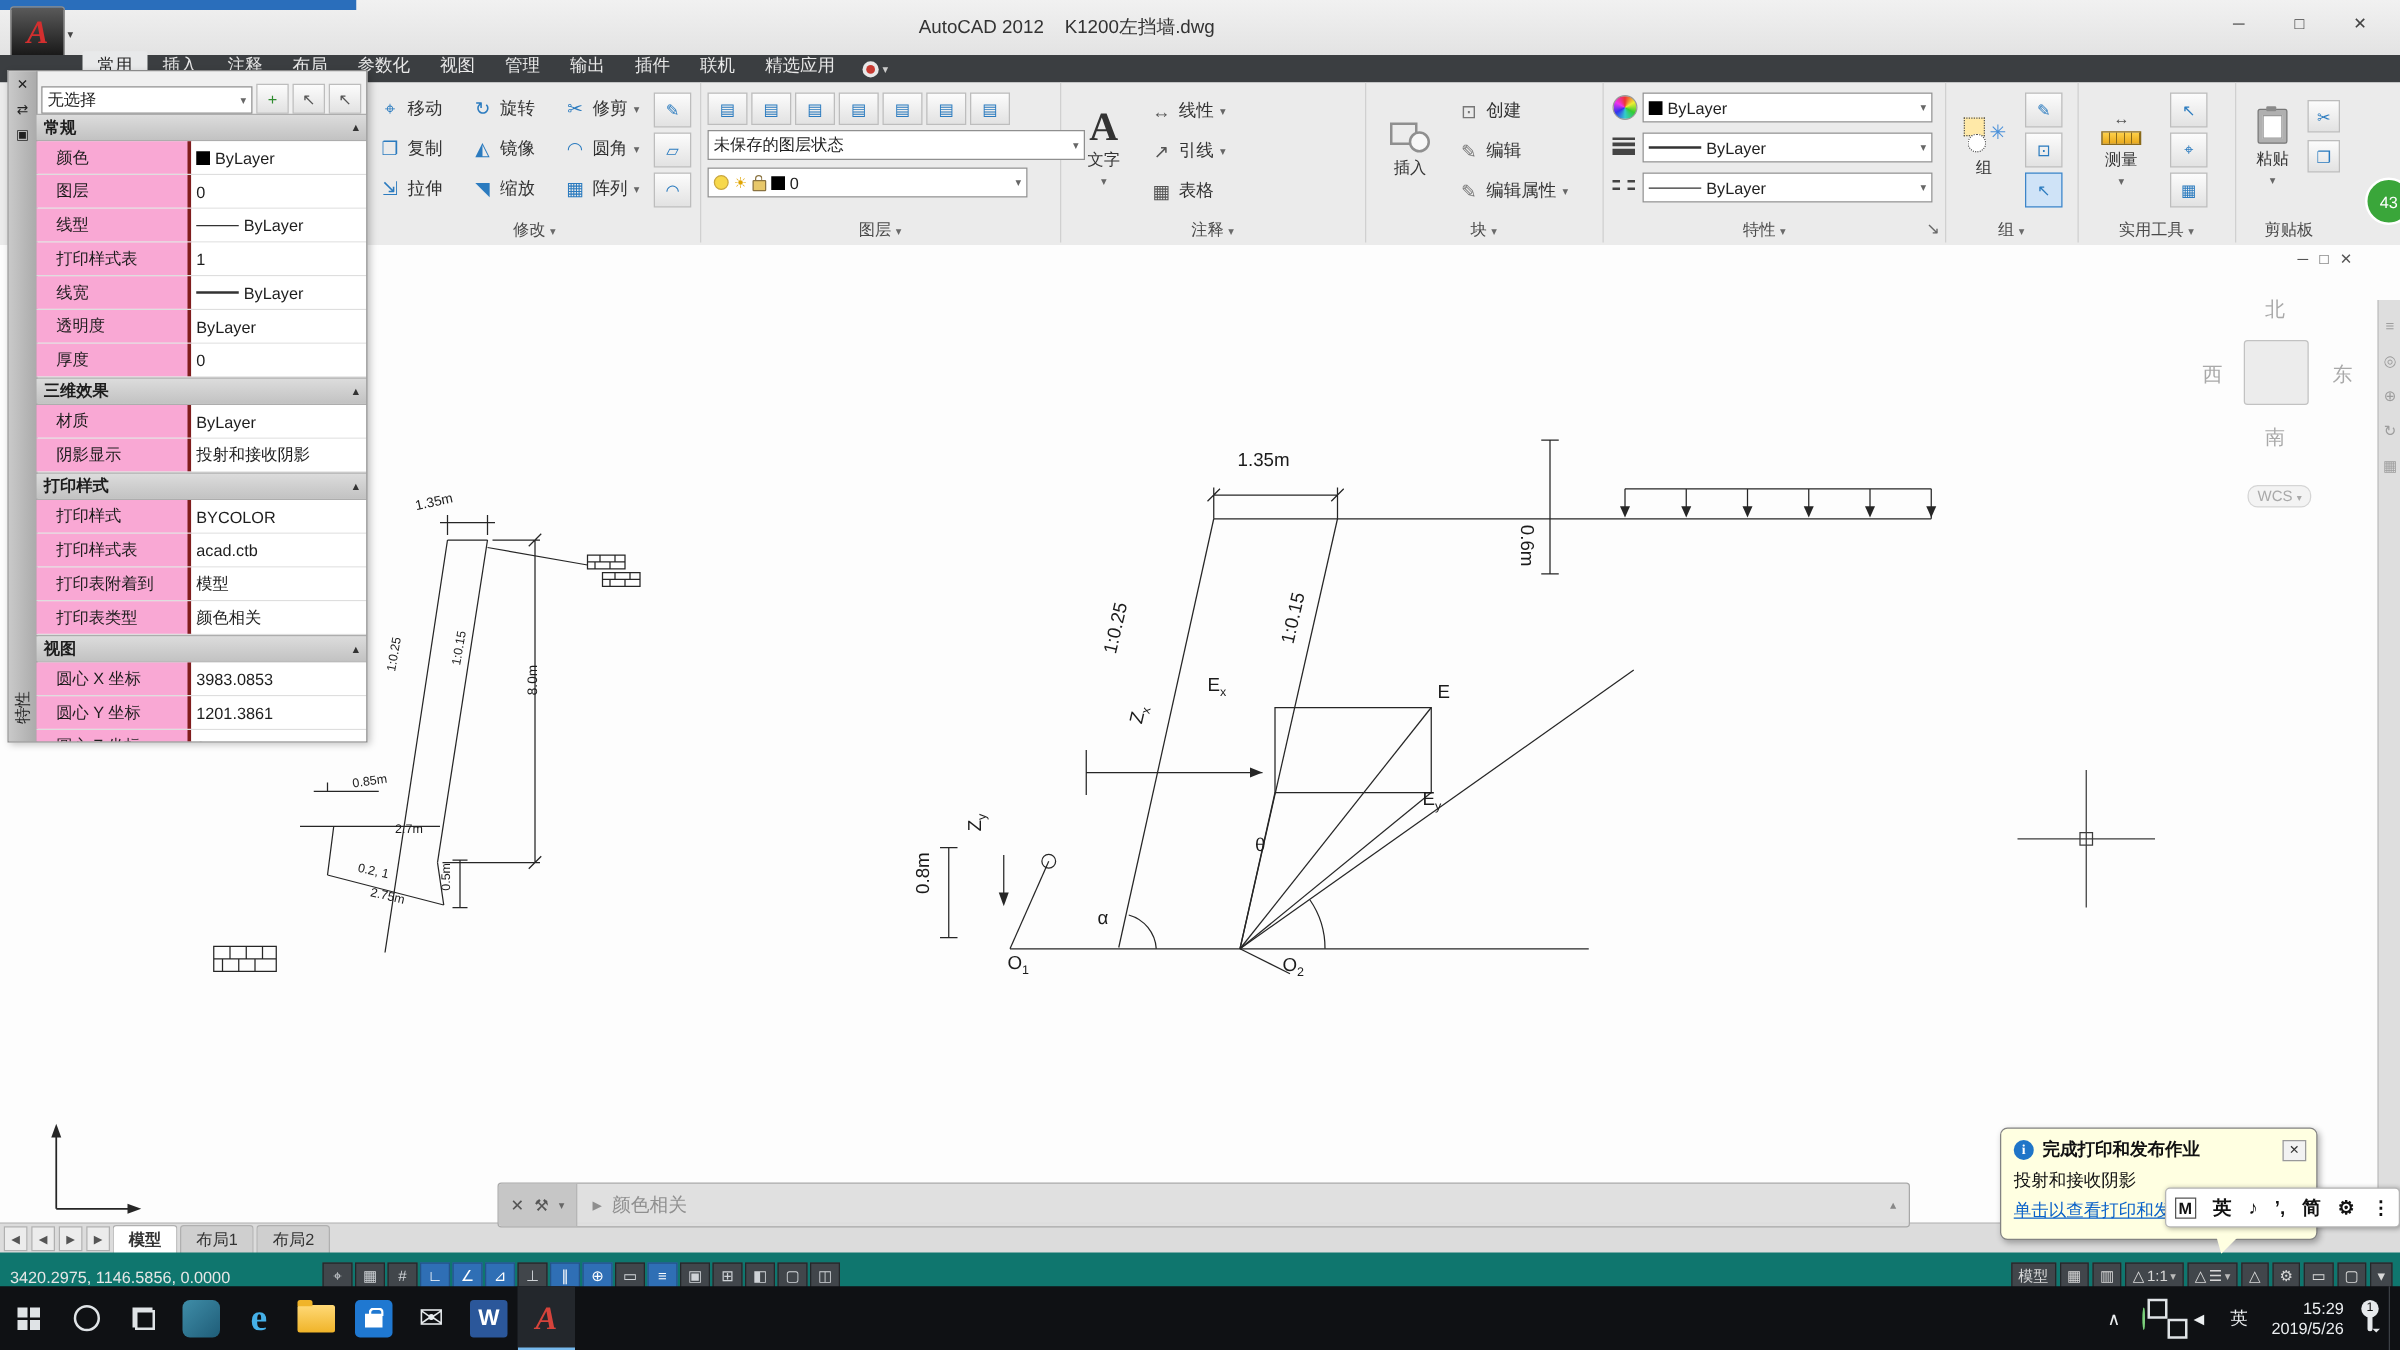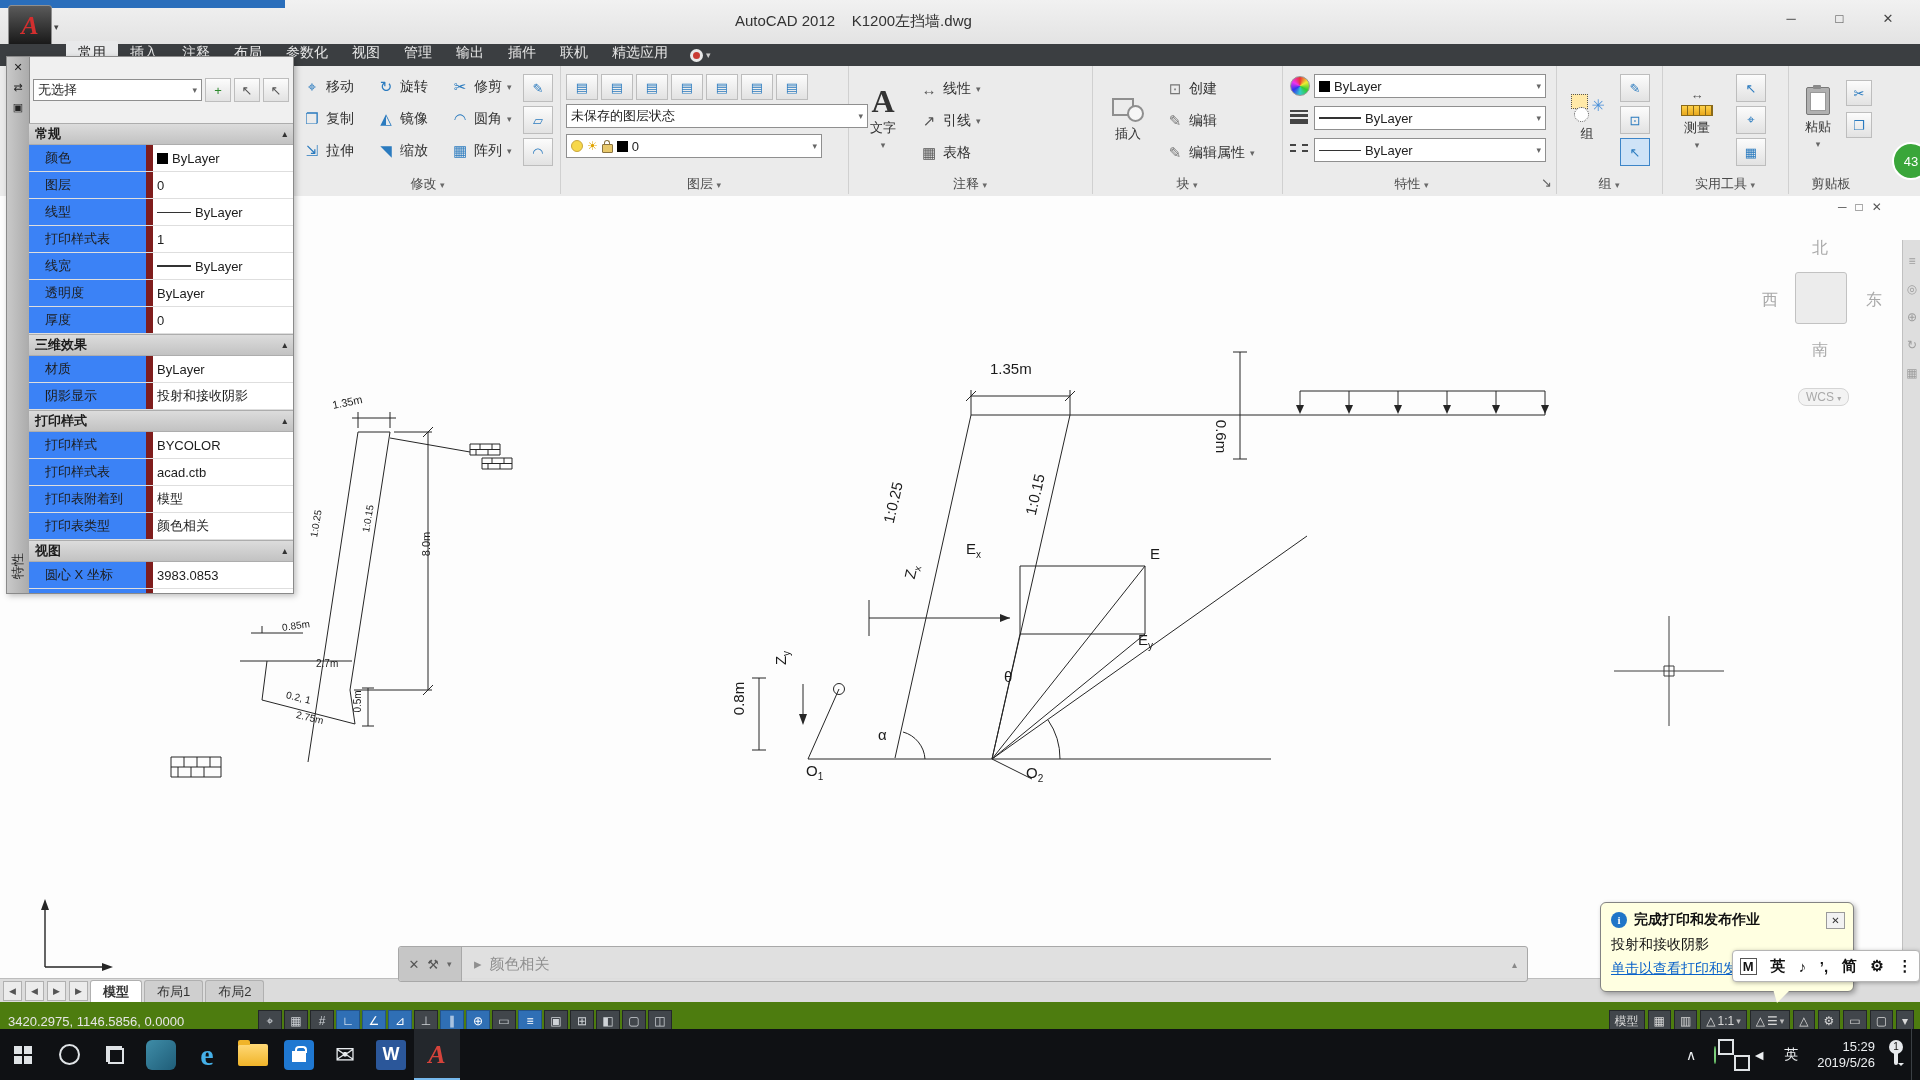--- a/index.html
+++ b/index.html
@@ -54,28 +54,28 @@
   .grpstar{position:absolute;right:-2px;top:2px;color:#4a90d9;font-size:16px}
   .bigA{font-family:"Liberation Serif",serif;font-size:32px;font-weight:bold;color:#333;line-height:30px}
   .badge43{position:absolute;left:1892px;top:142px;width:34px;height:34px;border-radius:50%;background:#3aa63a;border:2px solid #fff;
            color:#fff;font-size:13px;display:flex;align-items:center;justify-content:center;z-index:60}
   
   .palette{position:absolute;left:6px;top:56px;width:286px;height:536px;background:#f0f0f0;border:1px solid #8a8a8a;z-index:50;box-shadow:2px 2px 6px rgba(0,0,0,.25)}
   .pal-strip{position:absolute;left:0;top:0;bottom:0;width:22px;background:linear-gradient(90deg,#c9c9c9,#ababab);border-right:1px solid #8a8a8a}
   .pal-strip .pi{display:block;width:22px;height:20px;text-align:center;font-size:11px;color:#222;padding-top:4px;box-sizing:border-box}
   .pal-title-v{position:absolute;left:-17px;top:500px;transform:rotate(-90deg);font-size:13px;color:#222;width:56px;text-align:center}
   .pal-body{position:absolute;left:22px;top:0;right:0;bottom:0;overflow:hidden}
-  .pal-head{height:34px;display:flex;align-items:center;gap:3px;padding:16px 4px}
+  .pal-head{height:34px;display:flex;align-items:flex-end;gap:3px;padding:0 4px}
   .pal-dd{flex:1;height:22px}
   .pal-btn{width:24px;height:22px}
   .psec{height:20px;background:linear-gradient(#dcdcdc,#c2c2c2);border:1px solid #adadad;border-left:none;border-right:none;
         display:flex;align-items:center;font-size:13px;font-weight:bold;color:#1c1c1c;padding:0 6px}
   .psec .car{margin-left:auto;color:#333}
   .prow{height:26px;display:flex;border-bottom:1px solid #dedede;font-size:13px}
-  .pl{width:124px;background:#3b82f6;border-right:7px solid #7f1d1d;display:flex;align-items:center;padding:0 4px 0 16px;box-sizing:border-box;color:#1d1d1d;white-space:nowrap;overflow:hidden}
+  .pl{width:124px;background:#f9a8d4;border-right:3px solid #7f1d1d;display:flex;align-items:center;padding:0 4px 0 16px;box-sizing:border-box;color:#1d1d1d;white-space:nowrap;overflow:hidden}
   .pv{flex:1;background:#fff;display:flex;align-items:center;padding:0 4px;gap:4px;color:#1d1d1d;white-space:nowrap;overflow:hidden}
   
   .canvas{position:absolute;left:0;top:196px;width:1920px;height:806px;background:#fdfdfd}
   .geom{position:absolute;left:0;top:0;width:1920px;height:1080px;z-index:2;pointer-events:none}
   .dl{position:absolute;font-size:15px;color:#1b1b1b;white-space:nowrap;z-index:3}
   .dl sub{font-size:10px}
   .dls{font-size:10px}
   .docwin{position:absolute;left:1838px;top:200px;display:flex;gap:9px;color:#555;font-size:12px;z-index:4}
   .vcube{position:absolute;left:1762px;top:238px;width:118px;height:120px;z-index:3;color:#a9a9a9}
   .vc-face{position:absolute;left:33px;top:34px;width:50px;height:50px;background:#ececec;border:1px solid #c2c2c2;border-radius:3px}
@@ -86,21 +86,21 @@
   .rightstrip span{display:block;text-align:center;color:#9d9d9d;font-size:12px;margin:14px 0}
   .cmdbar{position:absolute;left:398px;top:946px;width:1128px;height:34px;background:rgba(222,222,222,.95);border:1px solid #a8a8a8;border-radius:3px;display:flex;align-items:center;z-index:10}
   .cmd-left{width:62px;height:100%;background:#c6c6c6;border-right:1px solid #a8a8a8;display:flex;align-items:center;justify-content:center;gap:8px;color:#555;font-size:13px;border-radius:3px 0 0 3px}
   .cmd-prompt{color:#8f8f8f;font-size:15px;margin-left:12px;display:flex;gap:8px;align-items:center}
   .cmd-up{margin-left:auto;margin-right:10px;color:#888;font-size:10px}
   .laystrip{position:absolute;left:0;top:978px;width:1920px;height:24px;background:#dcdcdc;border-top:1px solid #bdbdbd;display:flex;align-items:center;z-index:5}
   .lnav{width:17px;height:18px;border:1px solid #b0b0b0;background:#ececec;color:#555;font-size:9px;display:flex;align-items:center;justify-content:center;margin-left:3px}
   .ltab{height:22px;padding:0 12px;display:flex;align-items:center;font-size:13px;color:#333;border:1px solid #b0b0b0;border-bottom:none;background:#cfcfcf;margin-left:2px;border-radius:3px 3px 0 0}
   .ltab.on{background:#fff;font-weight:bold}
   
-  .statusbar{position:absolute;left:0;top:1002px;width:1920px;height:38px;background:#4d7c0f;display:flex;align-items:center;z-index:20}
+  .statusbar{position:absolute;left:0;top:1002px;width:1920px;height:38px;background:#0f766e;display:flex;align-items:center;z-index:20}
   .coords{color:#e6e6e6;font-size:13px;margin-left:8px;width:250px}
   .tg{width:22px;height:20px;border:1px solid #24272a;background:#41464b;color:#cfd3d7;font-size:12px;display:flex;align-items:center;justify-content:center;margin-right:2px}
   .tg.on{background:#2f6fb5;border-color:#24548a;color:#fff}
   .sright{margin-left:auto;display:flex;align-items:center;gap:3px;margin-right:6px;color:#d8d8d8;font-size:12px}
   .sbtn{height:20px;border:1px solid #24272a;background:#41464b;display:flex;align-items:center;justify-content:center;padding:0 5px;gap:2px}
   
   .taskbar{position:absolute;left:0;top:1029px;width:1920px;height:51px;background:#0f1114;display:flex;align-items:center;z-index:100}
   .tbi{width:46px;height:51px;display:flex;align-items:center;justify-content:center;flex:none}
   .tbi.on{background:#23272c;box-shadow:inset 0 -2px 0 #76b9ed}
   .winlogo{display:grid;grid-template-columns:8px 8px;grid-gap:2px}

